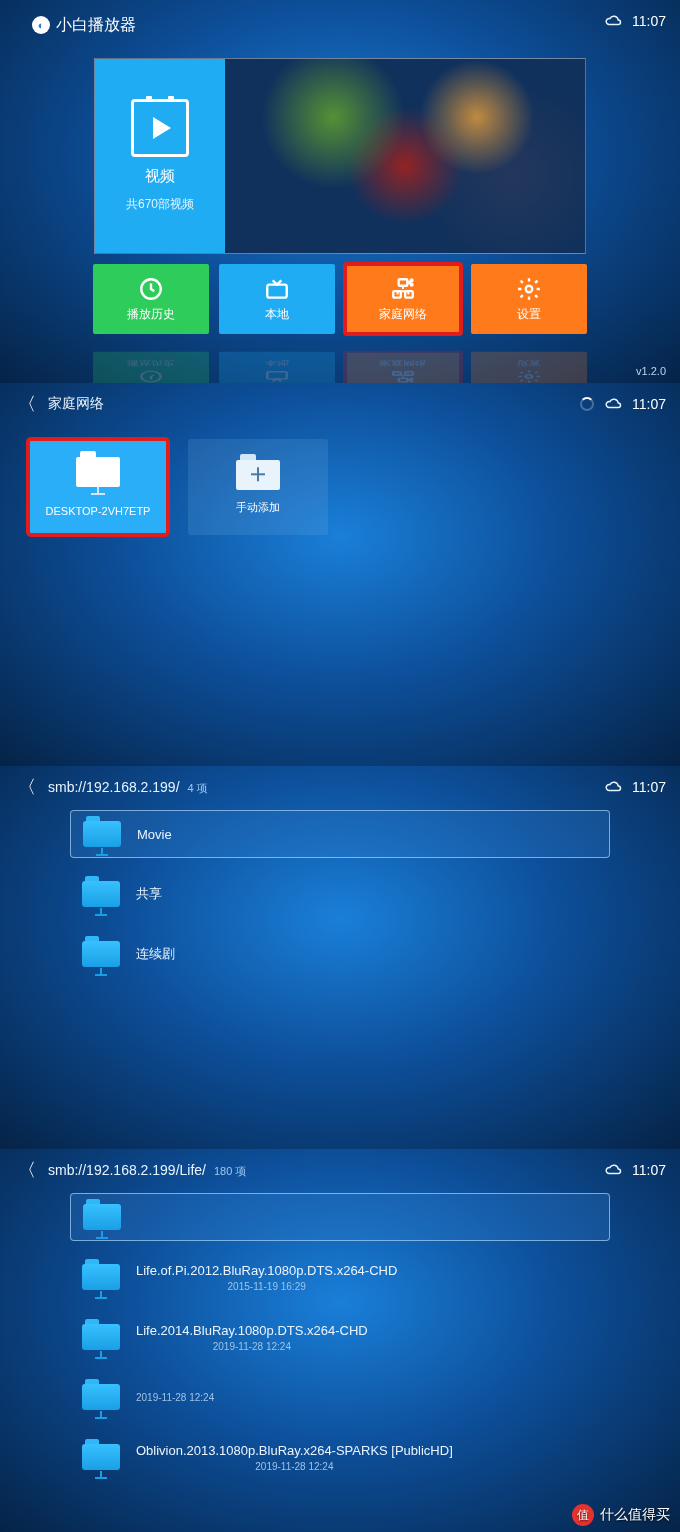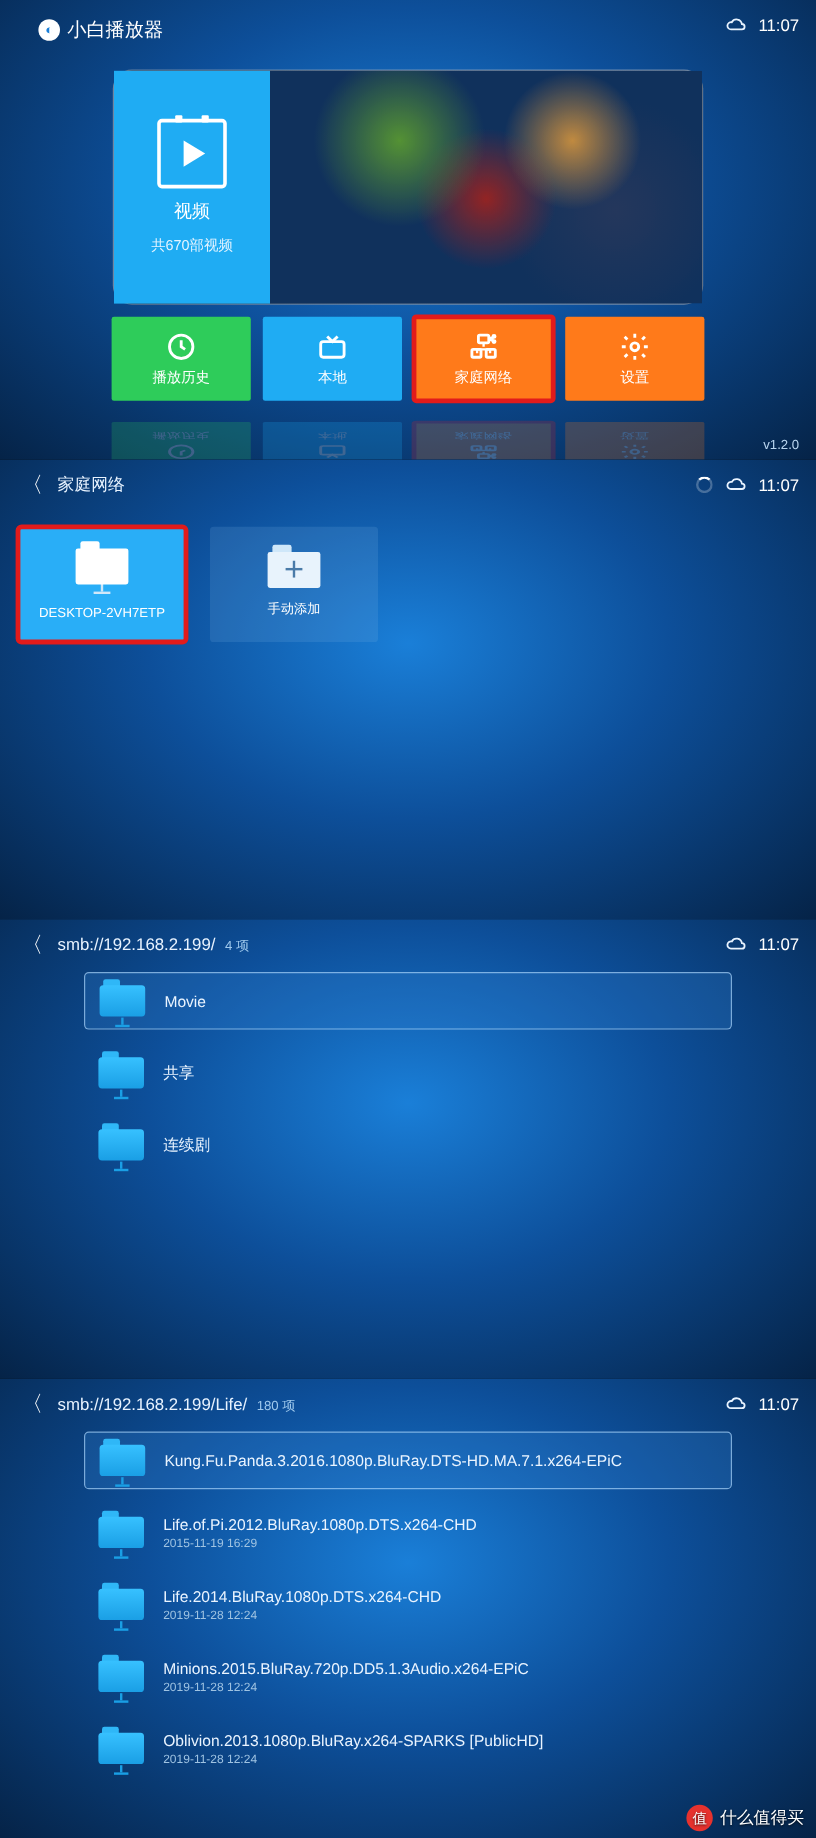--- a/index.html
+++ b/index.html
@@ -32,21 +32,21 @@
   .crumb { font-size:14px; color:#e8f3ff; }
   .crumb .count { color:#9ec8ec; font-size:11px; margin-left:4px; }
 
   
   .appname { display:flex; align-items:center; gap:6px; font-size:16px; font-weight:500; padding:8px 0 0 18px;}
   .logo-circle { width:18px; height:18px; border-radius:50%; background:#fff; display:inline-flex; align-items:center; justify-content:center; color:#1a7fd8; font-size:11px; }
   .hero {
     margin: 22px auto 10px auto;
     width: 492px; height: 196px;
     border: 1px solid rgba(255,255,255,.35);
-    border-radius: 16px;
+    border-radius: 0;
     background: linear-gradient(to right, rgba(15,70,140,0) 0%, rgba(15,70,140,0) 28%, rgba(15,70,140,.15) 100%),
                 radial-gradient(circle at 75% 50%, #3a5578 0%, #1e3b5e 60%, #0b2240 100%);
     position: relative;
     display:flex;
   }
   .hero-left {
     width: 130px;
     background:#1facf3;
     display:flex; flex-direction:column; align-items:center; justify-content:center;
     gap:10px;
@@ -88,21 +88,21 @@
   .t-blue  { background:#1facf3;}
   .t-orange{ background:#ff7a1a;}
   .tile.highlight { outline:4px solid #e21b1b; outline-offset:-2px;}
   .reflection { display:flex; gap:10px; justify-content:center; transform:scaleY(-.55); opacity:.22; filter:blur(.5px); margin-top:2px;}
   .version { position:absolute; right:14px; bottom:6px; font-size:11px; color:#b9d5ef;text-align:right;}
 
   .ico { width:26px;height:26px; display:flex;align-items:center;justify-content:center;}
   .ico svg{ width:26px;height:26px; stroke:#fff; fill:none; stroke-width:2.2;}
 
   
-  .net-tiles { display:flex; gap:20px; padding:20px 0 0 15px;}
+  .net-tiles { display:flex; gap:20px; padding:20px 0 0 28px;}
   .net-tile {
     width:140px; height:96px; background:rgba(120,180,230,.18);
     border-radius:3px; display:flex; flex-direction:column; align-items:center; justify-content:center; gap:10px;
     cursor:pointer;
   }
   .net-tile.sel { background:#29aef7; outline:4px solid #e21b1b; outline-offset:-2px;}
   .net-tile .nlabel { font-size:11px;}
   .folder-big { width:44px; height:30px; position:relative;}
   .folder-big::before{content:"";position:absolute;top:-6px;left:4px;width:16px;height:8px;background:#fff;border-radius:2px 2px 0 0;}
   .folder-big::after{content:"";position:absolute;inset:0;background:#fff;border-radius:2px;}
@@ -118,21 +118,21 @@
   .base{width:14px;height:2px;background:#cfe7f9;margin:0 auto;}
 
   
   .rows { padding: 8px 70px 0 70px; display:flex; flex-direction:column; gap:8px;}
   .row {
     display:flex; align-items:center; gap:16px;
     padding:6px 12px; border-radius:4px; cursor:pointer;
     min-height:48px;
   }
   .row.sel { border:1px solid rgba(180,220,255,.65); background:rgba(50,130,210,.25);}
-  .row .txt{ display:flex; flex-direction:column; gap:3px;}
+  .row .txt{ display:flex; flex-direction:column; gap:3px;text-align:center;}
   .row .name{ font-size:13px; color:#eaf4ff;}
   .row .meta{ font-size:10px; color:#9fc3e2;}
   .nfolder{ width:38px;height:26px;position:relative; flex-shrink:0;}
   .nfolder::before{content:"";position:absolute;top:-5px;left:3px;width:14px;height:7px;background:#2fb7f7;border-radius:2px 2px 0 0;}
   .nfolder::after{content:"";position:absolute;inset:0;background:linear-gradient(#37c1ff,#1a9fe5);border-radius:3px;}
   .nstand{position:absolute;left:50%;bottom:-7px;transform:translateX(-50%);width:2px;height:6px;background:#1a9fe5;}
   .nbase{position:absolute;left:50%;bottom:-9px;transform:translateX(-50%);width:12px;height:2px;background:#1a9fe5;}
   .row-wrap{ margin-bottom:4px;}
 
   
@@ -385,21 +385,20 @@
     </div>
   </div>
   <div class="rows" id="rows4">
       <div class="row-wrap">
         <div class="row sel">
           <div class="nfolder">
             <span class="nstand"></span>
             <span class="nbase"></span>
           </div>
       <div class="txt">
-        <div class="name">Kung.Fu.Panda.3.2016.1080p.BluRay.DTS-HD.MA.7.1.x264-EPiC</div>
       </div>
         </div>
       </div>
       <div class="row-wrap">
         <div class="row">
           <div class="nfolder">
             <span class="nstand"></span>
             <span class="nbase"></span>
           </div>
       <div class="txt">
@@ -420,21 +419,20 @@
       </div>
         </div>
       </div>
       <div class="row-wrap">
         <div class="row">
           <div class="nfolder">
             <span class="nstand"></span>
             <span class="nbase"></span>
           </div>
       <div class="txt">
-        <div class="name">Minions.2015.BluRay.720p.DD5.1.3Audio.x264-EPiC</div>
         <div class="meta">2019-11-28 12:24</div>
       </div>
         </div>
       </div>
       <div class="row-wrap">
         <div class="row">
           <div class="nfolder">
             <span class="nstand"></span>
             <span class="nbase"></span>
           </div>

